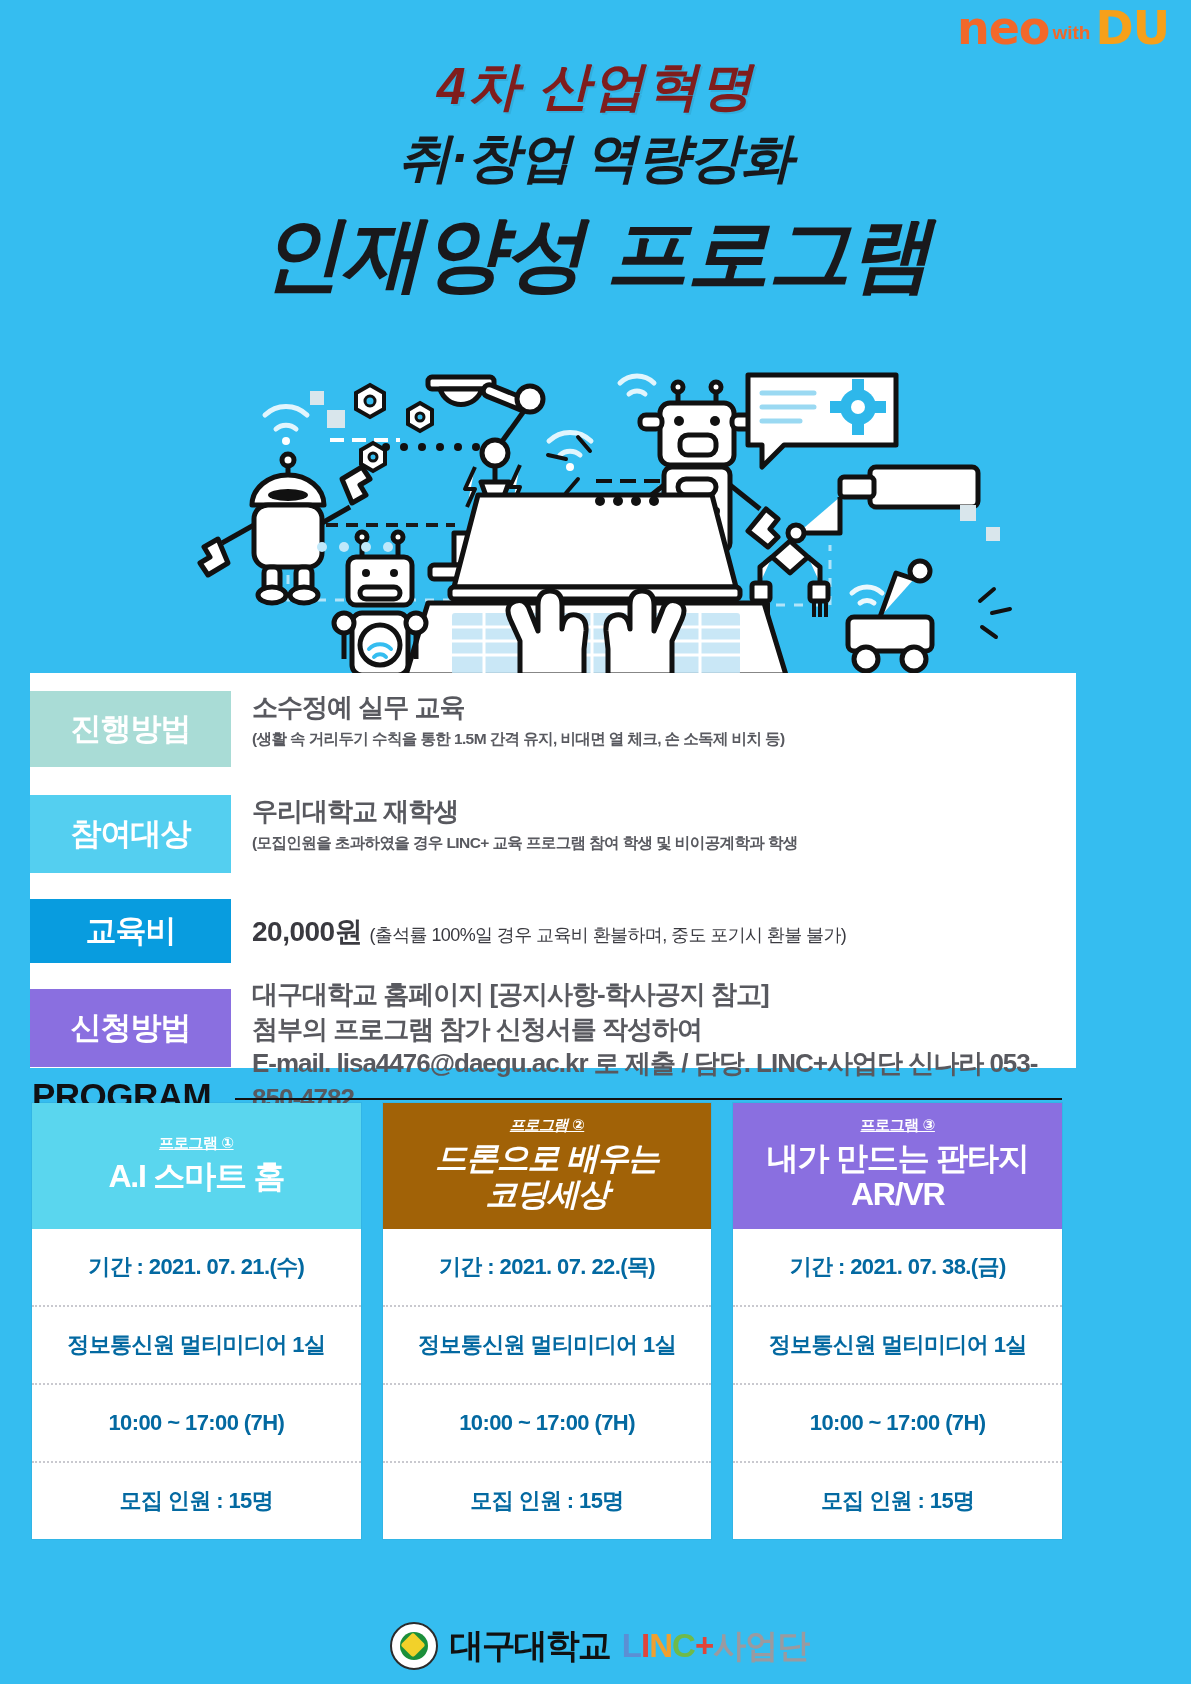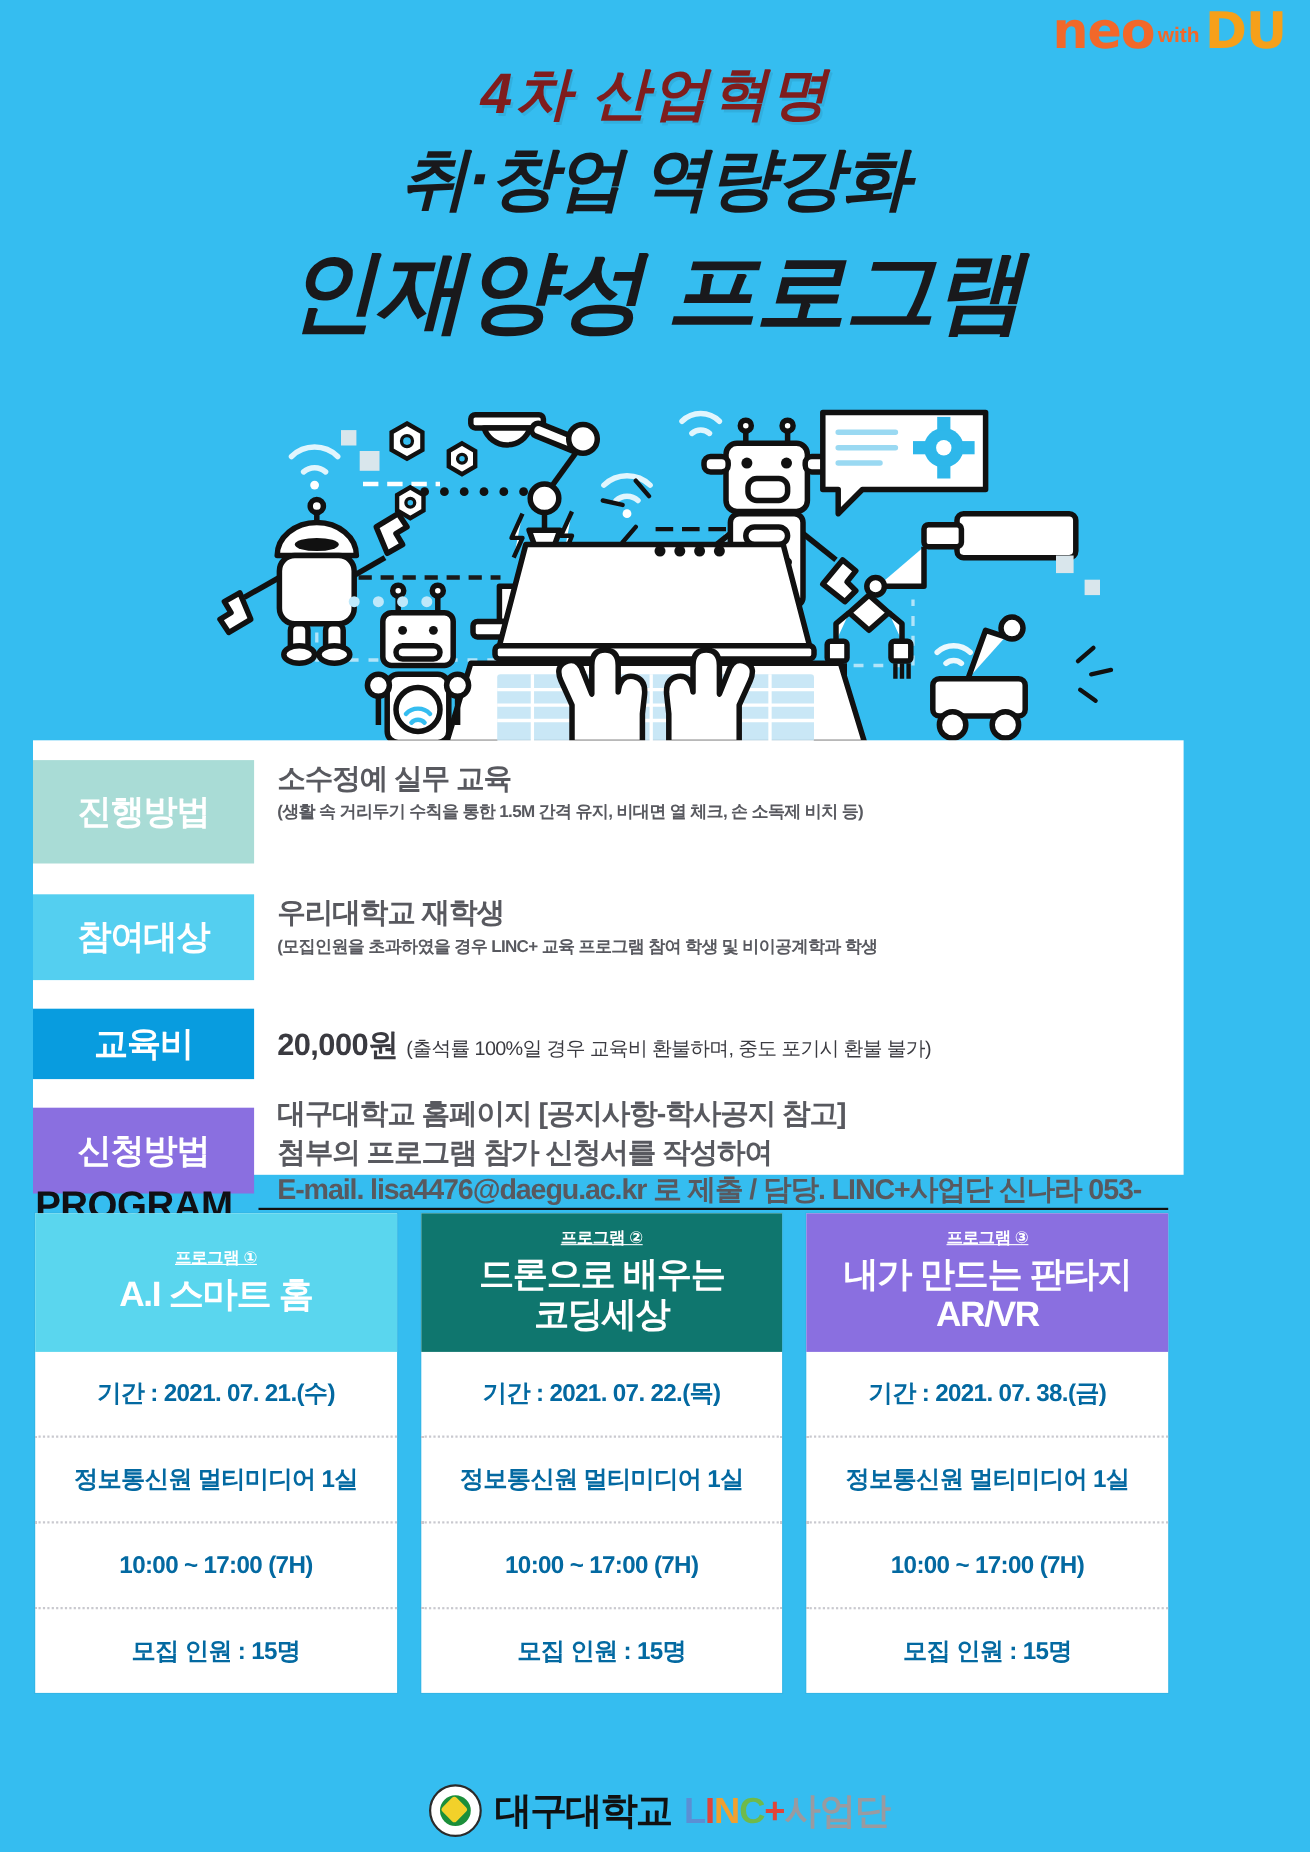--- a/index.html
+++ b/index.html
@@ -14,21 +14,21 @@
   
   .brand{position:absolute;top:8px;right:22px;display:flex;align-items:flex-end;gap:2px;}
   .brand .neo{font-size:46px;font-weight:bold;color:#f2682a;letter-spacing:-1px;line-height:.9;font-family:"DejaVu Sans",sans-serif;}
   .brand .with{font-size:19px;font-weight:bold;color:#f2682a;line-height:.9;margin:0 3px 8px 1px;}
   .brand .du{font-size:46px;font-weight:bold;color:#f6a01a;letter-spacing:-1px;line-height:.9;font-family:"DejaVu Sans",sans-serif;}
 
   
   .headline{position:absolute;top:58px;left:0;width:1191px;text-align:center;}
   .h-kicker{color:#7f1d1d;font-size:52px;font-weight:bold;letter-spacing:2px;line-height:1.1;
             font-style:italic;text-shadow:2px 2px 0 rgba(0,0,0,.07);}
-  .h-line1{color:#19191c;font-size:62px;font-weight:bold;letter-spacing:-1px;line-height:1.25;margin-top:10px;font-style:italic;}
+  .h-line1{color:#19191c;font-size:53px;font-weight:bold;letter-spacing:-1px;line-height:1.25;margin-top:10px;font-style:italic;}
   .h-line2{color:#19191c;font-size:82px;font-weight:bold;letter-spacing:-1px;line-height:1.25;margin-top:12px;font-style:italic;}
 
   
   .illus{position:absolute;top:355px;left:0;width:1191px;height:320px;}
   .illus svg{display:block;}
 
   
   .infopanel{position:absolute;left:30px;top:673px;width:1046px;height:395px;background:#ffffff;}
   .inforow{display:flex;align-items:flex-start;}
   .tag{flex:0 0 201px;color:#ffffff;font-size:31px;font-weight:bold;text-align:center;
@@ -310,21 +310,21 @@
           <circle cx="458" cy="92" r="4"></circle>
           <circle cx="476" cy="92" r="4"></circle>
       </g>
     </svg>
   </div>
 
   <div class="infopanel">
 
     <div class="inforow" style="margin-top:18px;">
       <div class="tagwrap">
-        <div class="tag" style="background:#a9dcd6;height:94px;">진행방법</div>
+        <div class="tag" style="background:#a9dcd6;height:76px;">진행방법</div>
       </div>
       <div class="rowbody">
         <div class="r-main">소수정예 실무 교육</div>
         <div class="r-sub">(생활 속 거리두기 수칙을 통한 1.5M 간격 유지, 비대면 열 체크, 손 소독제 비치 등)</div>
       </div>
     </div>
 
     <div class="inforow" style="margin-top:28px;">
       <div class="tagwrap">
         <div class="tag" style="background:#54cff0;height:78px;">참여대상</div>
@@ -374,21 +374,21 @@
       </div>
       <div class="card-body">
         <div class="crow">기간 : 2021. 07. 21.(수)</div>
         <div class="crow">정보통신원 멀티미디어 1실</div>
         <div class="crow">10:00  ~ 17:00 (7H)</div>
         <div class="crow">모집 인원 : 15명</div>
       </div>
     </div>
 
     <div class="card">
-      <div class="card-head" style="background:#0f766e;">
+      <div class="card-head" style="background:#a16207;font-style:italic;">
         <div class="card-kicker">프로그램 ②</div>
         <div class="card-title" style="white-space:pre-line;">드론으로 배우는
 코딩세상</div>
       </div>
       <div class="card-body">
         <div class="crow">기간 : 2021. 07. 22.(목)</div>
         <div class="crow">정보통신원 멀티미디어 1실</div>
         <div class="crow">10:00  ~ 17:00 (7H)</div>
         <div class="crow">모집 인원 : 15명</div>
       </div>

